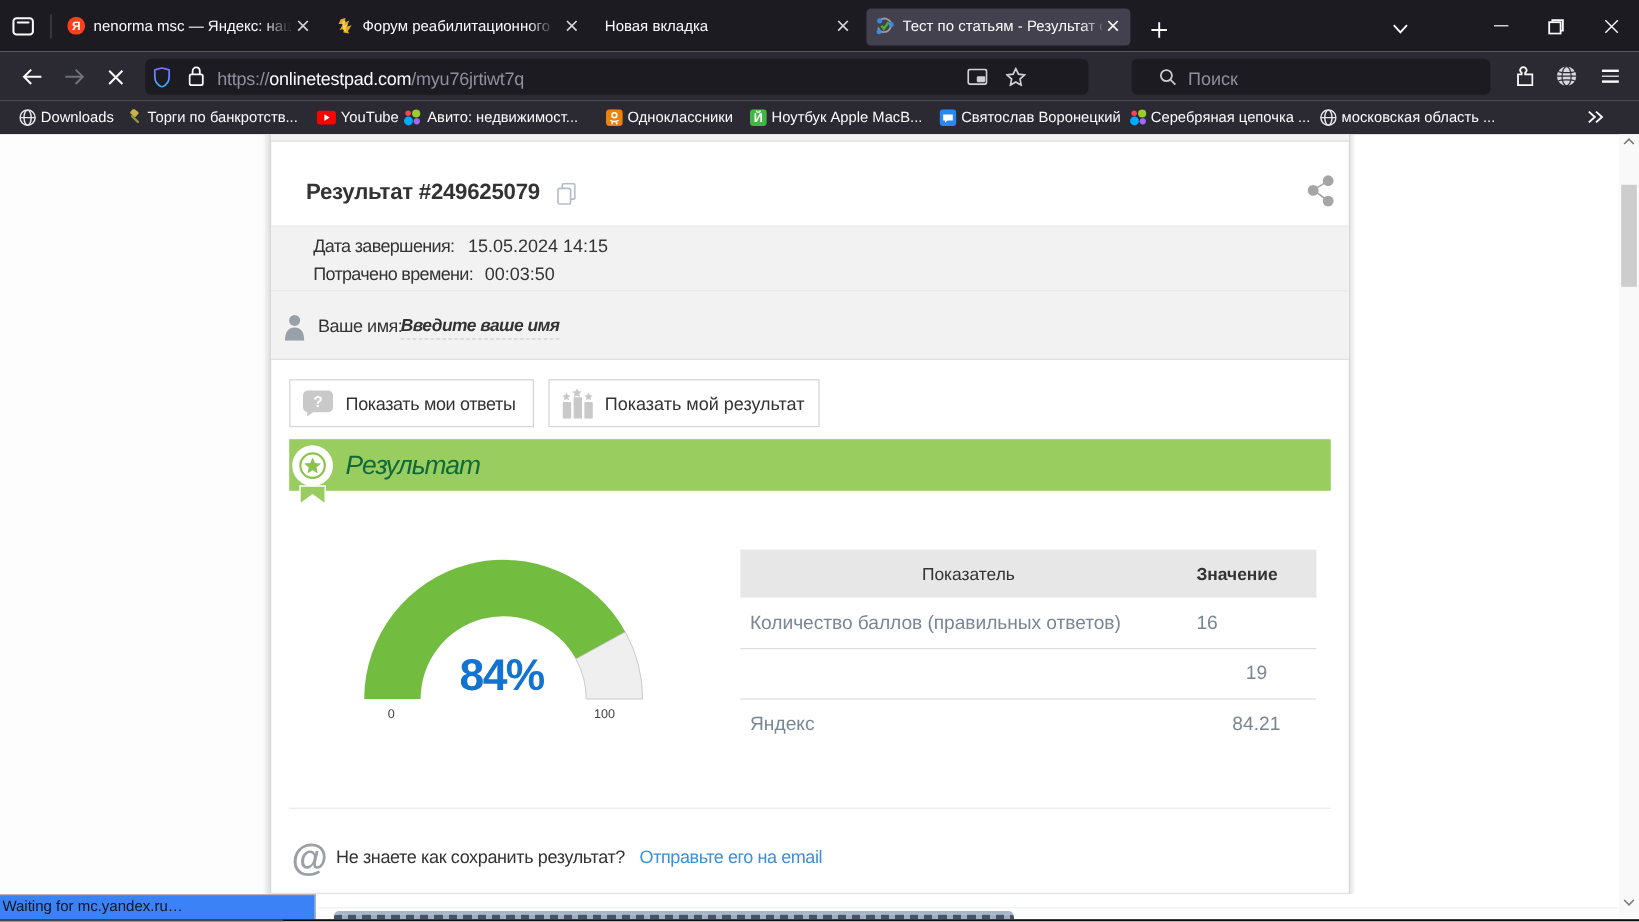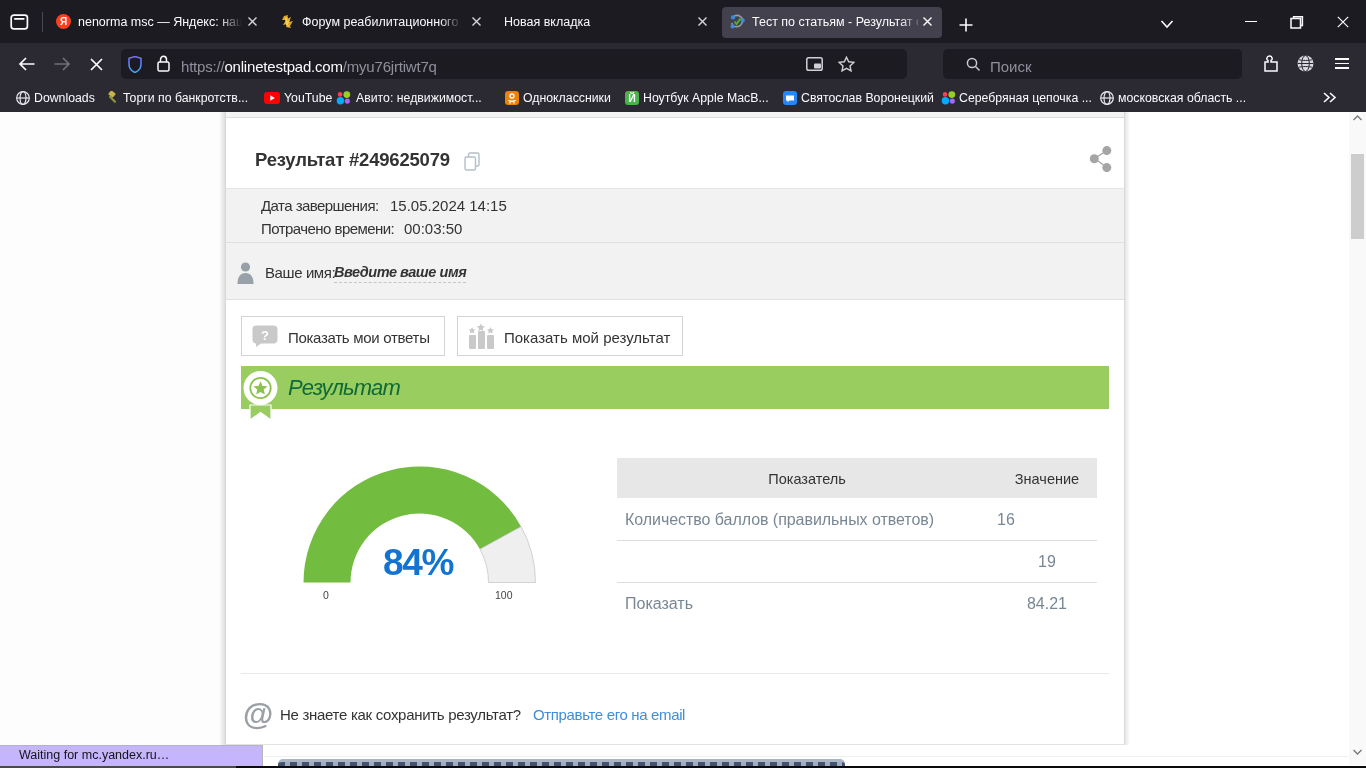--- a/index.html
+++ b/index.html
@@ -294,43 +294,43 @@
       <path d="M -116 0 A 116 116 0 0 1 101.65 -55.87 L 60.47 -33.24 A 69 69 0 0 0 -69 0 Z" fill="#72bc40"></path>
       <path d="M 101.65 -55.87 A 116 116 0 0 1 116 0 L 69 0 A 69 69 0 0 0 60.47 -33.24 Z" fill="#efefef" stroke="#c8c8c8" stroke-width="0.8"></path>
     </g>
   </svg>
   <div class="abs" style="left:320px;top:429.5px;width:196px;text-align:center;font-size:37px;font-weight:bold;color:#1273d0;letter-spacing:-1.3px">84%</div>
   <div class="abs" style="left:311px;top:477px;width:30px;text-align:center;font-size:10.5px;color:#444">0</div>
   <div class="abs" style="left:495px;top:477px;width:30px;text-align:left;font-size:10.5px;color:#444">100</div>
 
   <div class="abs" style="left:617px;top:346px;width:480px;height:40px;background:#e7e7e7"></div>
   <div class="abs" style="left:617px;top:359px;width:380px;text-align:center;font-size:14.5px;font-weight:normal;color:#333">Показатель</div>
-  <div class="abs" style="left:997px;top:359px;width:100px;text-align:center;font-size:14.5px;font-weight:normal;color:#333">Значение</div>
+  <div class="abs" style="left:997px;top:359px;width:100px;font-size:14.5px;font-weight:bold;color:#333">Значение</div>
   <div class="abs" style="left:625px;top:398.5px;font-size:16px;color:#798795;letter-spacing:-0.05px">Количество баллов (правильных ответов)</div>
   <div class="abs" style="left:997px;top:398.5px;width:100px;font-size:16px;color:#798795">16</div>
   <div class="abs" style="left:617px;top:428px;width:480px;height:1px;background:#ddd"></div>
   <div class="abs" style="left:997px;top:440.5px;width:100px;text-align:center;font-size:16px;color:#798795">19</div>
   <div class="abs" style="left:617px;top:470px;width:480px;height:1px;background:#ddd"></div>
-  <div class="abs" style="left:625px;top:482.5px;font-size:16px;color:#798795">Показать</div>
+  <div class="abs" style="left:625px;top:482.5px;font-size:16px;color:#798795">Яндекс</div>
   <div class="abs" style="left:997px;top:482.5px;width:100px;text-align:center;font-size:16px;color:#798795">84.21</div>
 
   <div class="abs" style="left:241px;top:561px;width:868px;height:1px;background:#e9e9e9"></div>
   <div class="abs" style="left:243px;top:585px;font-size:31px;color:#9aa0a5;font-weight:bold">@</div>
   <div class="abs" style="left:280px;top:594px;font-size:15px;color:#333;letter-spacing:-0.3px">Не знаете как сохранить результат?</div>
   <div class="abs" style="left:533px;top:594px;font-size:15px;color:#3e8ed8;letter-spacing:-0.35px">Отправьте его на email</div>
 
   <div class="abs" style="left:264px;top:644px;width:1084px;height:1px;background:#eef0f2"></div>
   <div class="abs" style="left:278px;top:646.5px;width:567px;height:7px;border-radius:5px 5px 0 0;background:repeating-linear-gradient(90deg,#44536d 0 7px,#9fadbf 7px 12px);border-top:3px solid #aab6c5"></div>
 </div>
 
 <div class="abs" style="left:1349px;top:112px;width:17px;height:653px;background:#f9f9fa"></div>
 <svg class="abs" style="left:1352px;top:114px" width="11" height="8" viewBox="0 0 11 8">
     <path d="M1.5 6 L5.5 2 L9.5 6" fill="none" stroke="#7a7a7a" stroke-width="1.4"></path>
   </svg>
 <svg class="abs" style="left:1352px;top:748px" width="11" height="8" viewBox="0 0 11 8">
     <path d="M1.5 2 L5.5 6 L9.5 2" fill="none" stroke="#7a7a7a" stroke-width="1.4"></path>
   </svg>
 <div class="abs" style="left:1351px;top:154px;width:13px;height:85px;background:#cdcdcd"></div>
 
-<div class="abs" style="left:0;top:745px;width:263px;height:20.5px;background:#c4b5fd;border:1px solid #b5b5b5;border-left:none;border-bottom:none;font-size:12.5px;color:#15141a;line-height:19px;padding-left:19px">Waiting for mc.yandex.ru…</div>
+<div class="abs" style="left:0;top:745px;width:263px;height:20.5px;background:#3b82f6;border:1px solid #b5b5b5;border-left:none;border-bottom:none;font-size:12.5px;color:#15141a;line-height:19px;padding-left:2px">Waiting for mc.yandex.ru…</div>
 
 <div class="abs" style="left:0;top:765.5px;width:1366px;height:2.5px;background:#0b0b0d"></div>
 <div class="abs" style="left:0;top:765.5px;width:236px;height:2.5px;background:#4a4a4e"></div>
 
 </body></html>

